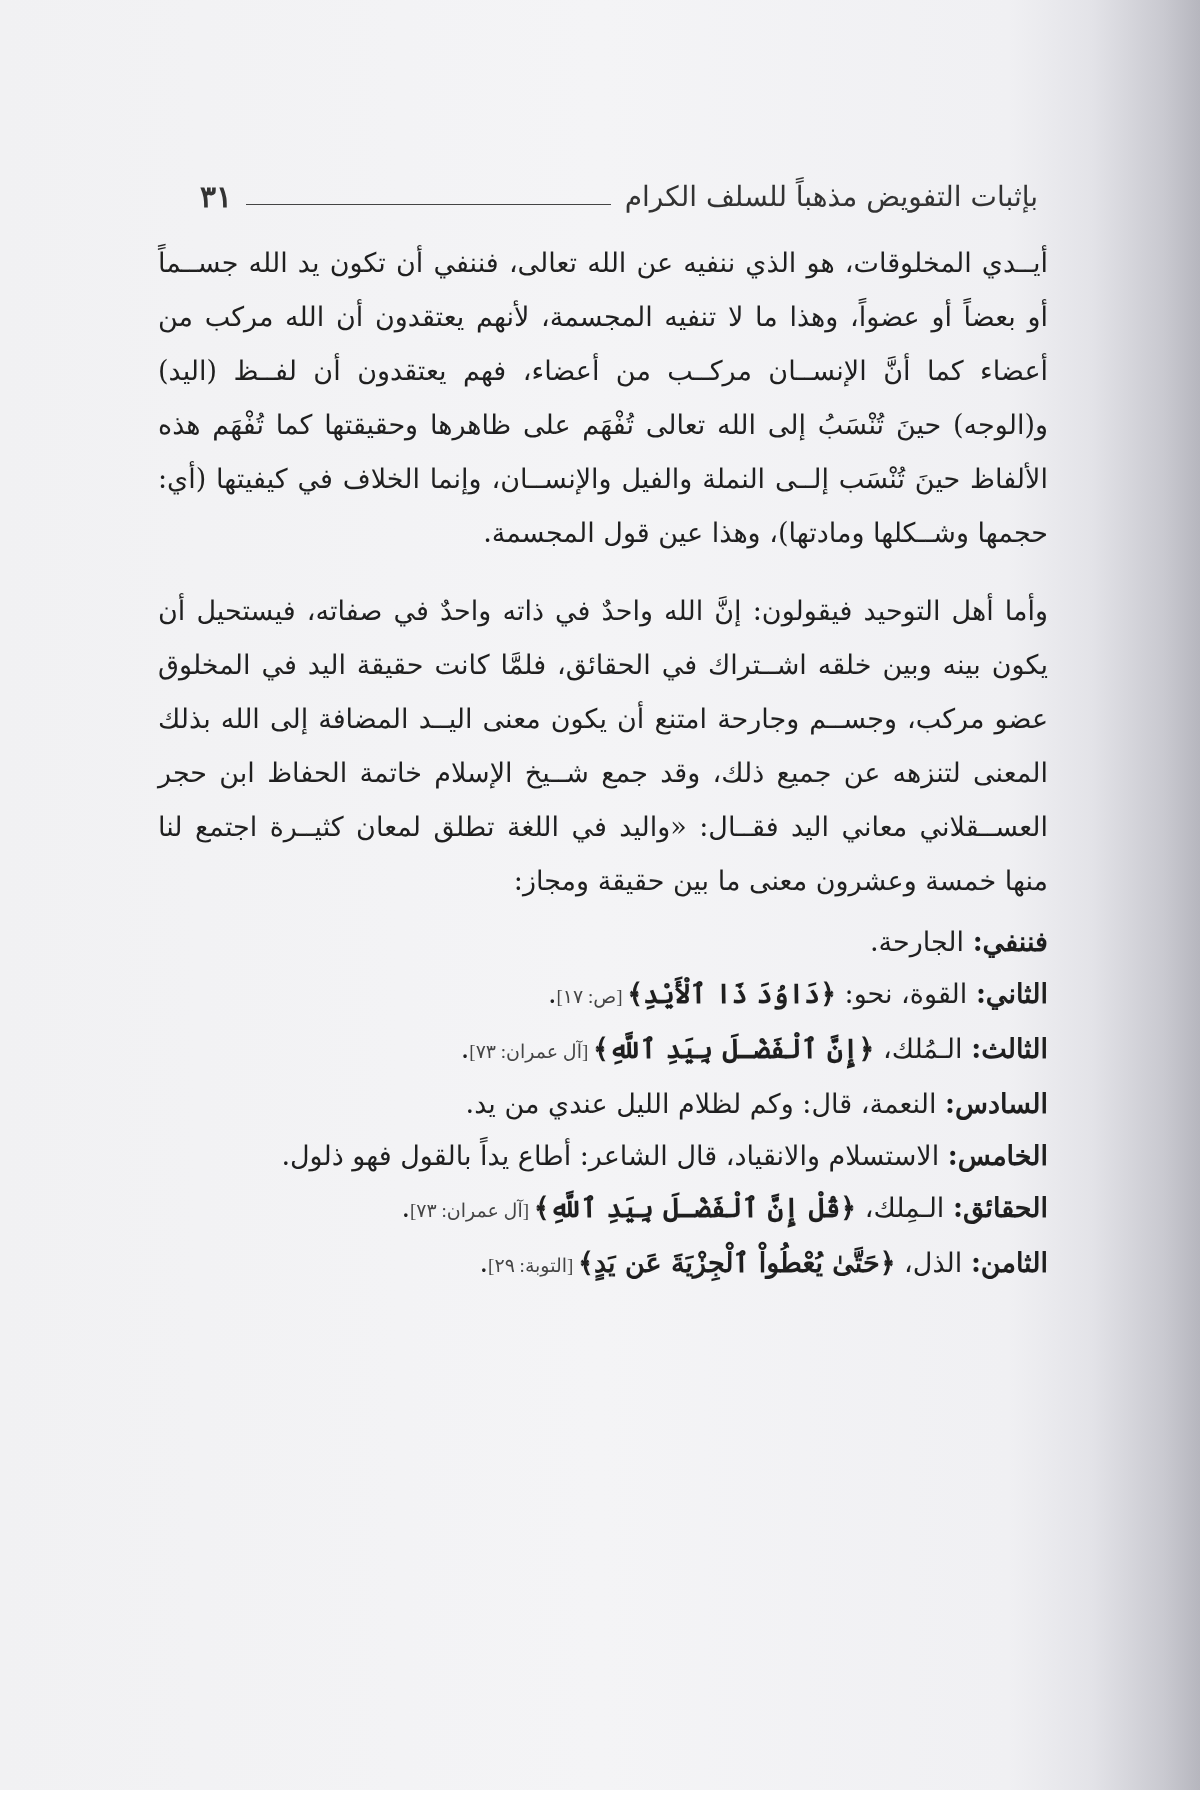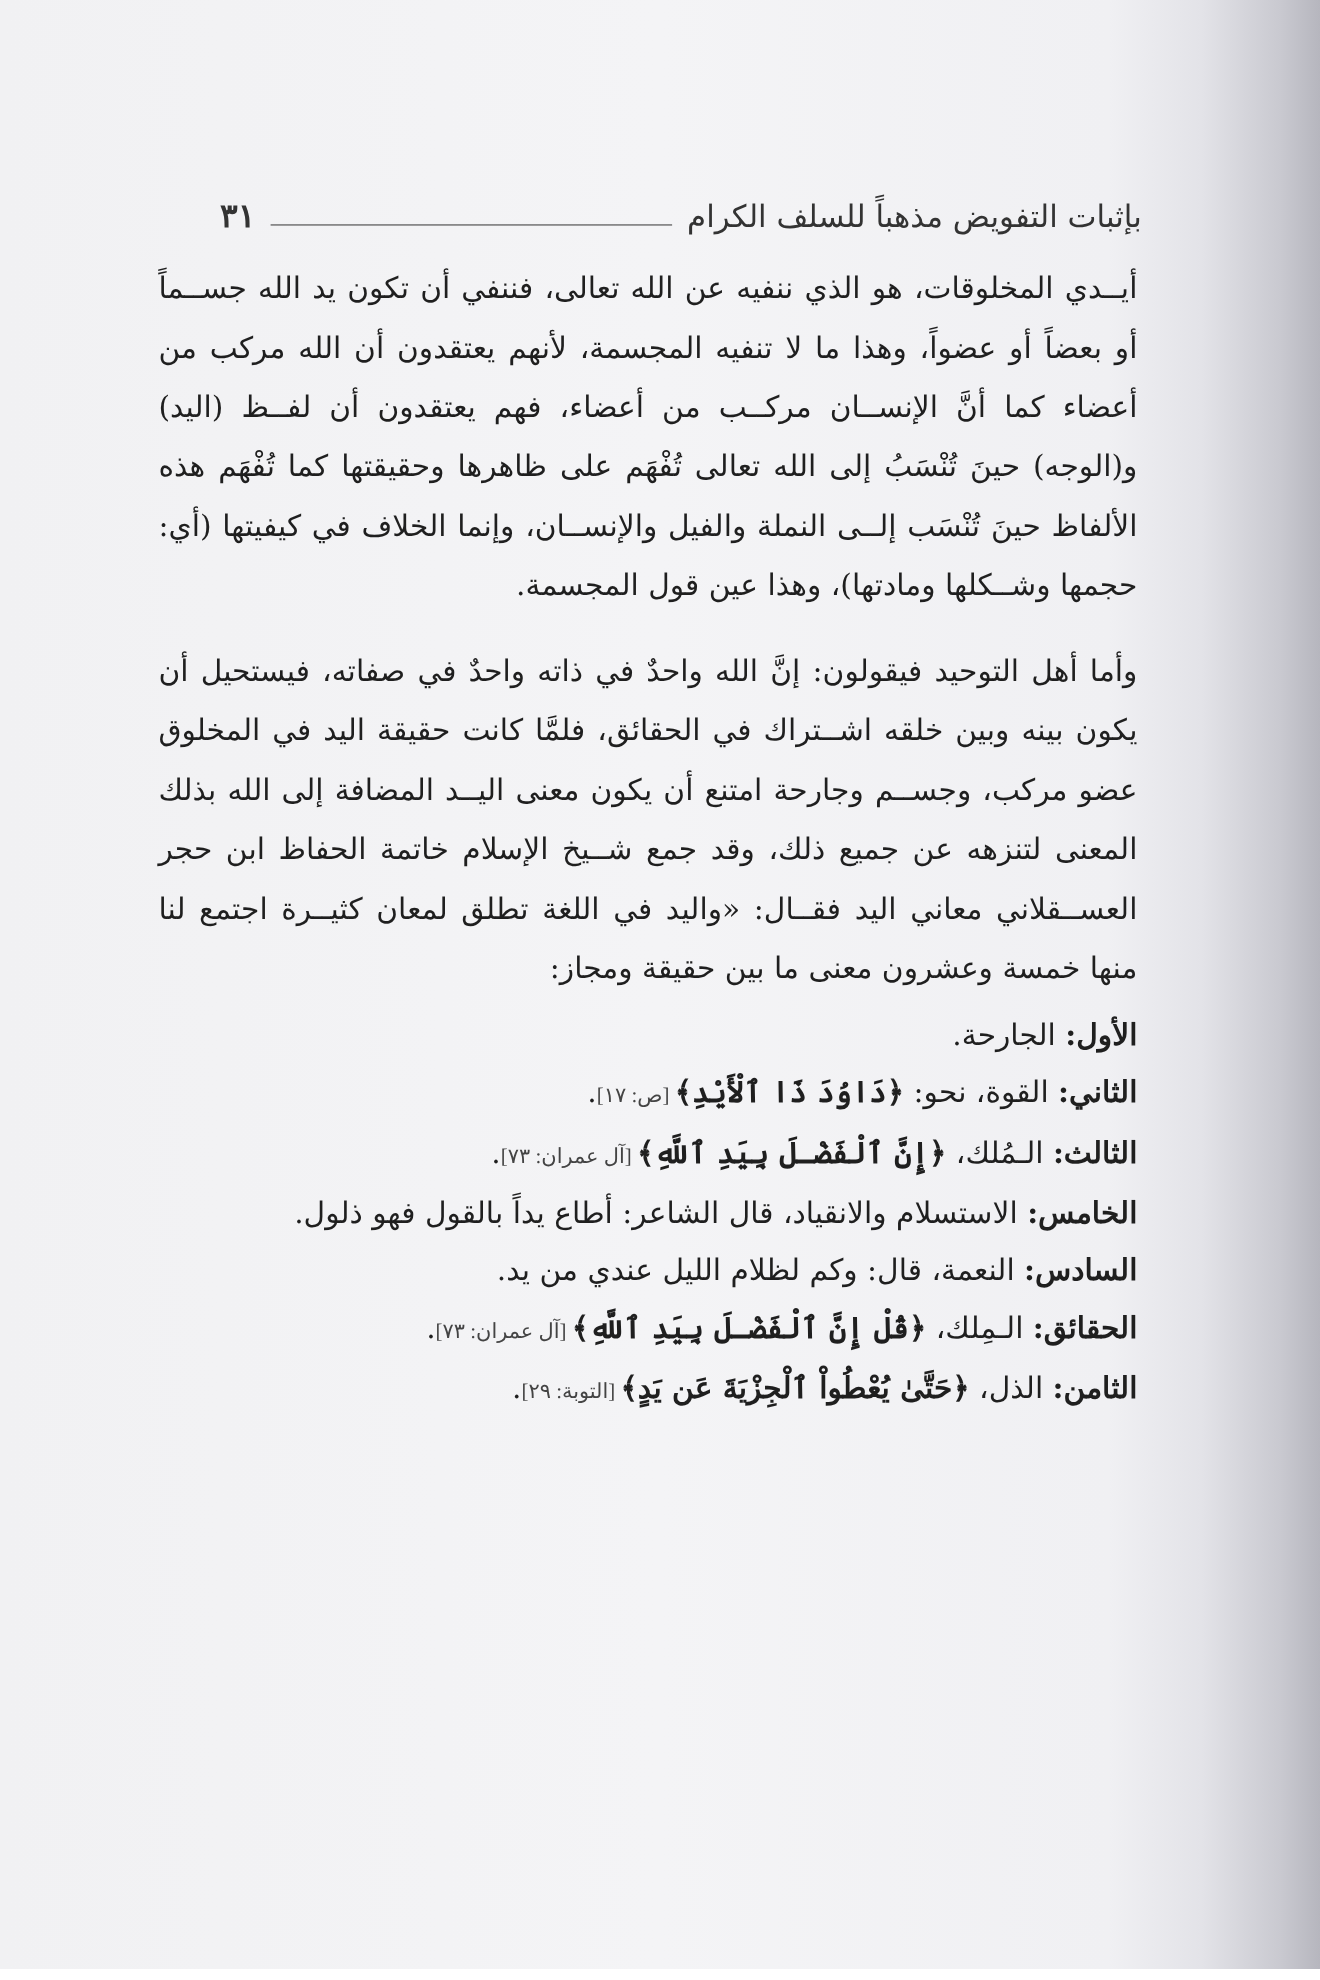--- a/index.html
+++ b/index.html
@@ -15,21 +15,21 @@
   }
   .running-head {
     position: absolute; top: 172px; left: 168px; width: 870px; height: 48px;
     direction: rtl; display: flex; align-items: center;
     color: #333;
   }
   .running-head .title { font-size: 28px; white-space: nowrap; }
   .running-head .rule { flex: 1; border-bottom: 1.5px solid #444; margin: 0 14px; height: 0; align-self: center; margin-top: 16px; }
   .running-head .pgnum { font-size: 30px; font-weight: bold; margin-left: 32px; }
   .body-text {
-    position: absolute; top: 236px; left: 144px; width: 890px;
+    position: absolute; top: 236px; left: 158px; width: 890px;
     direction: rtl; text-align: justify; color: #1f1f1f;
     font-size: 27px; line-height: 54px;
   }
   .body-text p { margin: 0; }
   .gap { height: 24px; }
   .item { margin: 0; line-height: 52px; }
   .item .lbl { font-weight: bold; }
   .quran { font-weight: bold; margin-top: 20px; }
   .ref { font-size: 19px; color: #444; font-family: Liberation Serif, serif; }
 </style>
@@ -44,33 +44,33 @@
     <span class="pgnum">٣١</span>
   </div>
 
   <div class="body-text">
     <p>أيــدي المخلوقات، هو الذي ننفيه عن الله تعالى، فننفي أن تكون يد الله جســماً أو بعضاً أو عضواً، وهذا ما لا تنفيه المجسمة، لأنهم يعتقدون أن الله مركب من أعضاء كما أنَّ الإنســان مركــب من أعضاء، فهم يعتقدون أن لفــظ (اليد) و(الوجه) حينَ تُنْسَبُ إلى الله تعالى تُفْهَم على ظاهرها وحقيقتها كما تُفْهَم هذه الألفاظ حينَ تُنْسَب إلــى النملة والفيل والإنســان، وإنما الخلاف في كيفيتها (أي: حجمها وشــكلها ومادتها)، وهذا عين قول المجسمة.</p>
     <div class="gap"></div>
     <p>وأما أهل التوحيد فيقولون: إنَّ الله واحدٌ في ذاته واحدٌ في صفاته، فيستحيل أن يكون بينه وبين خلقه اشــتراك في الحقائق، فلمَّا كانت حقيقة اليد في المخلوق عضو مركب، وجســم وجارحة امتنع أن يكون معنى اليــد المضافة إلى الله بذلك المعنى لتنزهه عن جميع ذلك، وقد جمع شــيخ الإسلام خاتمة الحفاظ ابن حجر العســقلاني معاني اليد فقــال: «واليد في اللغة تطلق لمعان كثيــرة اجتمع لنا منها خمسة وعشرون معنى ما بين حقيقة ومجاز:</p>
     <div class="gap" style="height:8px"></div>
 
     <p class="item">
-      <span class="lbl">الأول:</span><span> الجارحة.</span>
+      <span class="lbl">فننفي:</span><span> الجارحة.</span>
     </p>
     <p class="item">
       <span class="lbl">الثاني:</span><span> القوة، نحو: </span><span class="quran">﴿دَاوُدَ ذَا ٱلْأَيْدِ﴾</span><span class="ref"> [ص: ١٧]</span><span>.</span>
     </p>
     <p class="item">
       <span class="lbl">الثالث:</span><span> الـمُلك، </span><span class="quran">﴿إِنَّ ٱلْفَضْـلَ بِيَدِ ٱللَّهِ﴾</span><span class="ref"> [آل عمران: ٧٣]</span><span>.</span>
     </p>
     <p class="item">
-      <span class="lbl">الخامس:</span><span> الاستسلام والانقياد، قال الشاعر: أطاع يداً بالقول فهو ذلول.</span>
+      <span class="lbl">السادس:</span><span> النعمة، قال: وكم لظلام الليل عندي من يد.</span>
     </p>
     <p class="item">
-      <span class="lbl">السادس:</span><span> النعمة، قال: وكم لظلام الليل عندي من يد.</span>
+      <span class="lbl">الخامس:</span><span> الاستسلام والانقياد، قال الشاعر: أطاع يداً بالقول فهو ذلول.</span>
     </p>
     <p class="item">
       <span class="lbl">الحقائق:</span><span> الـمِلك، </span><span class="quran">﴿قُلْ إِنَّ ٱلْفَضْـلَ بِيَدِ ٱللَّهِ﴾</span><span class="ref"> [آل عمران: ٧٣]</span><span>.</span>
     </p>
     <p class="item">
       <span class="lbl">الثامن:</span><span> الذل، </span><span class="quran">﴿حَتَّىٰ يُعْطُواْ ٱلْجِزْيَةَ عَن يَدٍ﴾</span><span class="ref"> [التوبة: ٢٩]</span><span>.</span>
     </p>
   </div>
 </div>
 

